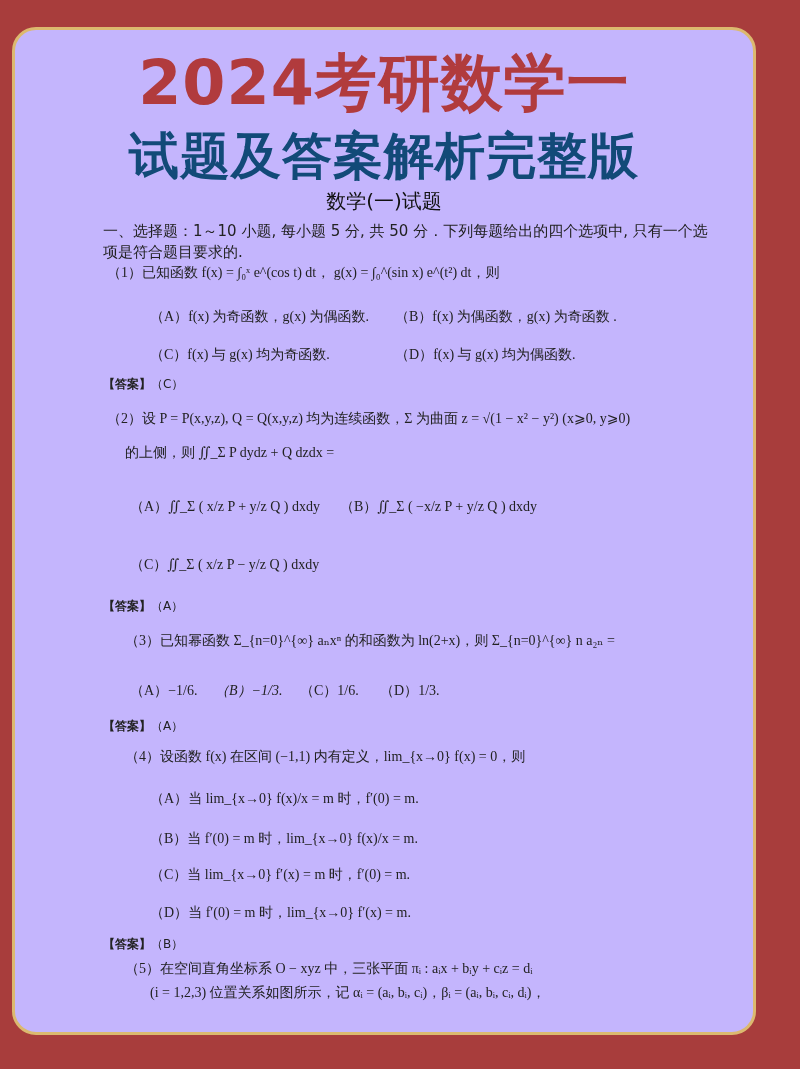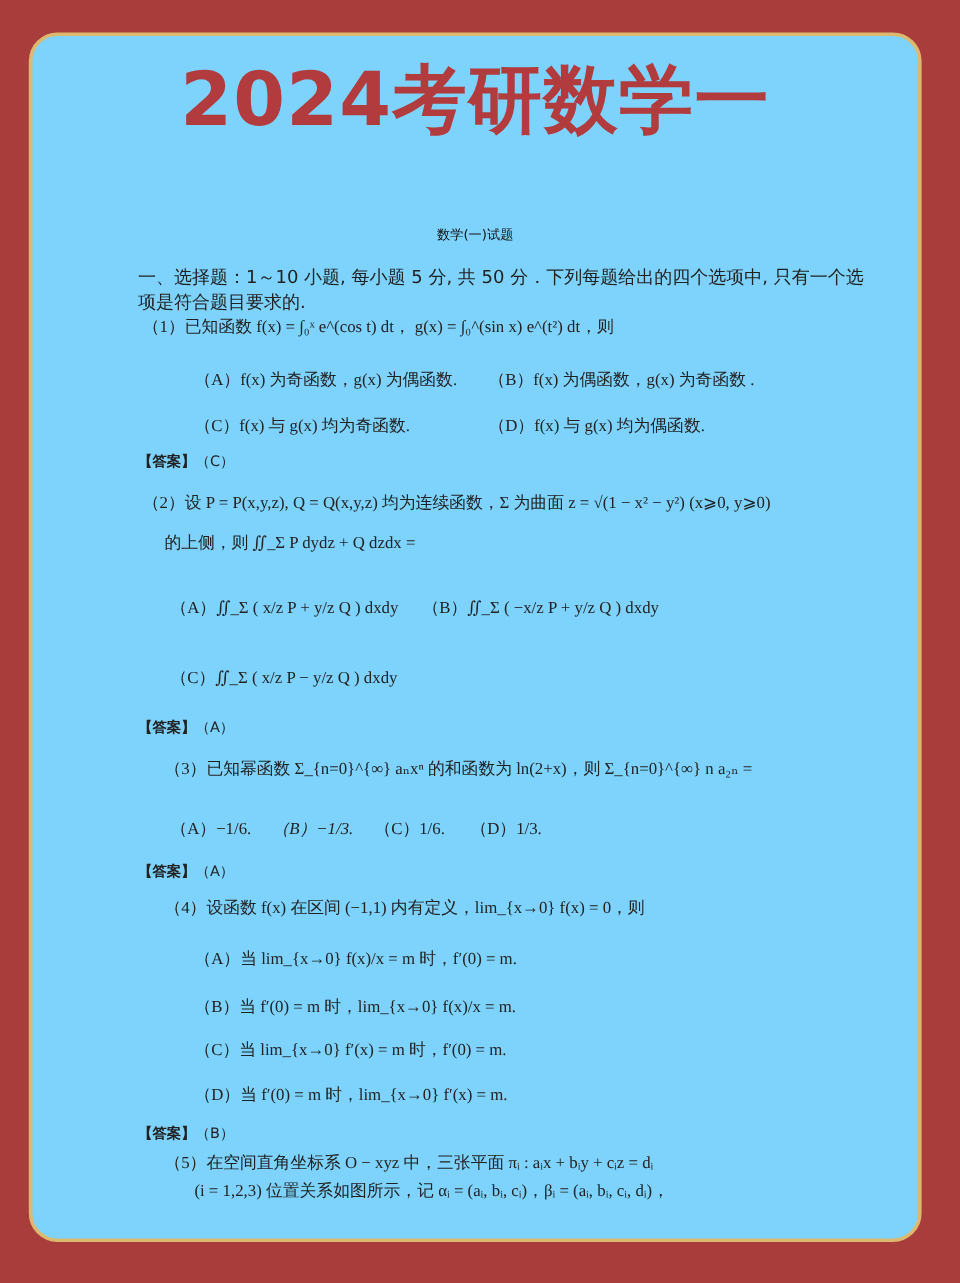--- a/index.html
+++ b/index.html
@@ -4,54 +4,55 @@
 <style>
   html, body { margin:0; padding:0; }
   body {
     width:800px; height:1069px; overflow:hidden;
     background:#a83d3c;
     font-family:"Liberation Serif","DejaVu Serif",serif;
     color:#222;
     position:relative;
   }
   .card {
-    position:absolute; left:24px; top:27px; width:744px; height:1008px;
-    background:#7dd3fc;
+    position:absolute; left:12px; top:27px; width:744px; height:1008px;
+    background:#c4b5fd;
     border:3px solid #dcb96f;
     border-radius:24px;
     box-sizing:border-box;
     overflow:hidden;
   }
   .title1 {
     position:absolute; top:18px; left:0; right:0; text-align:center;
     font-family:"DejaVu Sans","Liberation Sans",sans-serif;
     font-weight:bold; font-size:62px; letter-spacing:1px;
     color:#b13b3d; line-height:70px;
   }
   .title2 {
     position:absolute; top:95px; left:0; right:0; text-align:center;
     font-family:"DejaVu Sans","Liberation Sans",sans-serif;
     font-weight:bold; font-size:50px; letter-spacing:1px;
     color:#124a78; line-height:62px;
   }
   .subtitle {
     position:absolute; top:158px; left:0; right:0; text-align:center;
     font-family:"DejaVu Sans","Liberation Sans",sans-serif;
-    font-size:11px; color:#111;
+    font-size:20px; color:#111;
   }
   .line { position:absolute; white-space:nowrap; font-size:14px; color:#222; }
   .sans { font-family:"DejaVu Sans","Liberation Sans",sans-serif; font-size:15px; }
   .ans { font-family:"DejaVu Sans","Liberation Sans",sans-serif; font-size:12px; }
   .ans b { font-weight:bold; }
 </style>
 </head>
 <body>
 
 <div class="card">
   <div class="title1">2024考研数学一</div>
+  <div class="title2">试题及答案解析完整版</div>
   <div class="subtitle">数学(一)试题</div>
 
   <div class="line sans" style="left:88px; top:192px;">一、选择题：1～10 小题, 每小题 5 分, 共 50 分．下列每题给出的四个选项中, 只有一个选</div>
   <div class="line sans" style="left:88px; top:213px;">项是符合题目要求的.</div>
 
   <div class="line" style="left:92px; top:234px;">
     <span>（1）</span><span>已知函数 f(x) = ∫₀ˣ e^(cos t) dt， g(x) = ∫₀^(sin x) e^(t²) dt，则</span>
   </div>
   <div class="line" style="left:135px; top:278px;">
     <span>（A）</span><span>f(x) 为奇函数，g(x) 为偶函数.</span>

